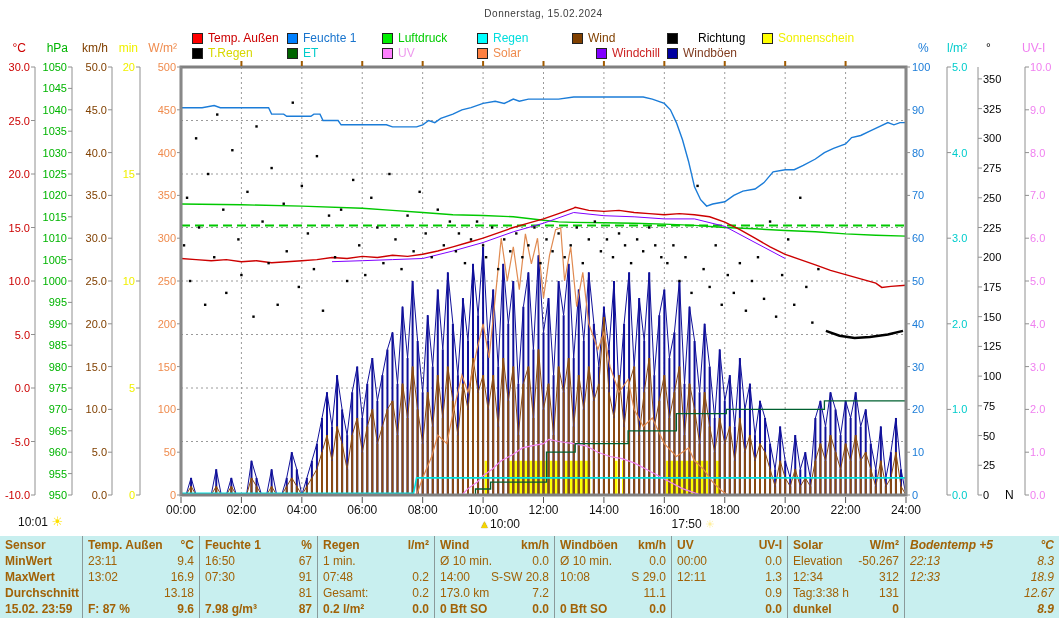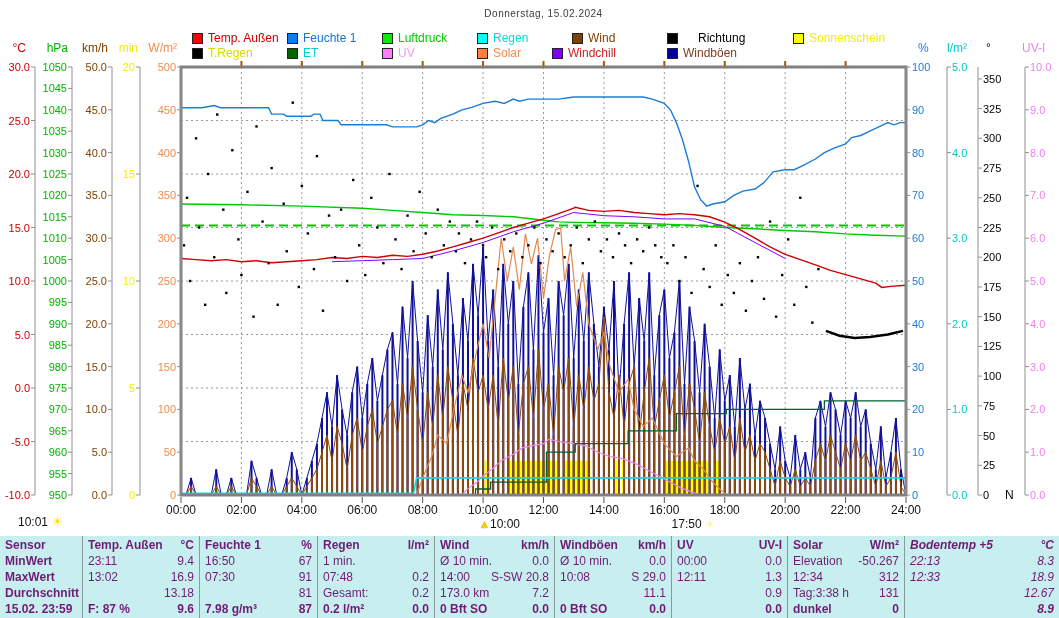--- a/index.html
+++ b/index.html
@@ -10,21 +10,21 @@
   .lg{position:absolute;display:flex;align-items:center;gap:5px;font-size:12px;white-space:nowrap;}
   .lgbox{width:11px;height:11px;display:inline-block;border:1px solid #222;box-sizing:border-box;}
   #chart-wrap{position:absolute;left:0;top:0;width:1059px;height:536px;}
   .marker{position:absolute;font-size:12px;color:#111;white-space:nowrap;}
   .mk-ic{font-size:11px;}
   .pale{color:#ffef9e;}
   .gold{color:#f5d400;text-shadow:0 0 1px #665500;}
   #suninfo{position:absolute;left:18px;top:514px;font-size:12px;color:#111;}
   #suninfo .sun{color:#ffe000;font-size:13px;}
   #datatable{position:absolute;left:0;top:536px;width:1059px;height:82px;
-             display:flex;font-size:12px;color:#701a75;}
+             display:flex;font-size:12px;color:#a16207;}
   .tcol{box-sizing:border-box;border-right:1px solid #8a9a9a;padding:1px 0;}
   .tcol:last-child{border-right:none;}
   .trow{height:16px;line-height:16px;display:flex;justify-content:space-between;
         padding:0 5px;white-space:nowrap;overflow:hidden;}
   .b{font-weight:bold;}
   svg text{font-family:"Liberation Sans",sans-serif;}
 </style>
 </head>
 <body>
 
@@ -47,41 +47,41 @@
       <span style="color: rgb(0, 221, 221);">Regen</span>
     </div>
     <div class="lg" style="left: 572px; top: 31px;">
       <span class="lgbox" style="background: rgb(128, 64, 0);"></span>
       <span style="color: rgb(128, 64, 0);">Wind</span>
     </div>
     <div class="lg" style="left: 667px; top: 31px; gap: 20px;">
       <span class="lgbox" style="background: rgb(0, 0, 0);"></span>
       <span style="color: rgb(0, 0, 0);">Richtung</span>
     </div>
-    <div class="lg" style="left: 762px; top: 31px; margin-left: 31px;">
+    <div class="lg" style="left: 762px; top: 31px;">
       <span class="lgbox" style="background: rgb(255, 255, 0);"></span>
       <span style="color: rgb(240, 240, 0);">Sonnenschein</span>
     </div>
     <div class="lg" style="left: 192px; top: 46px;">
       <span class="lgbox" style="background: rgb(0, 0, 0);"></span>
       <span style="color: rgb(216, 216, 0);">T.Regen</span>
     </div>
     <div class="lg" style="left: 287px; top: 46px;">
       <span class="lgbox" style="background: rgb(0, 100, 0);"></span>
       <span style="color: rgb(0, 204, 204);">ET</span>
     </div>
     <div class="lg" style="left: 382px; top: 46px;">
       <span class="lgbox" style="background: rgb(255, 128, 255);"></span>
       <span style="color: rgb(238, 154, 238);">UV</span>
     </div>
     <div class="lg" style="left: 477px; top: 46px;">
       <span class="lgbox" style="background: rgb(255, 128, 64);"></span>
       <span style="color: rgb(239, 139, 77);">Solar</span>
     </div>
-    <div class="lg" style="left: 552px; top: 46px;">
+    <div class="lg" style="left: 596px; top: 46px;">
       <span class="lgbox" style="background: rgb(128, 0, 255);"></span>
       <span style="color: rgb(204, 34, 34);">Windchill</span>
     </div>
     <div class="lg" style="left: 667px; top: 46px;">
       <span class="lgbox" style="background: rgb(0, 0, 160);"></span>
       <span style="color: rgb(128, 60, 32);">Windböen</span>
     </div>
   </div>
 
 <div id="chart-wrap">

